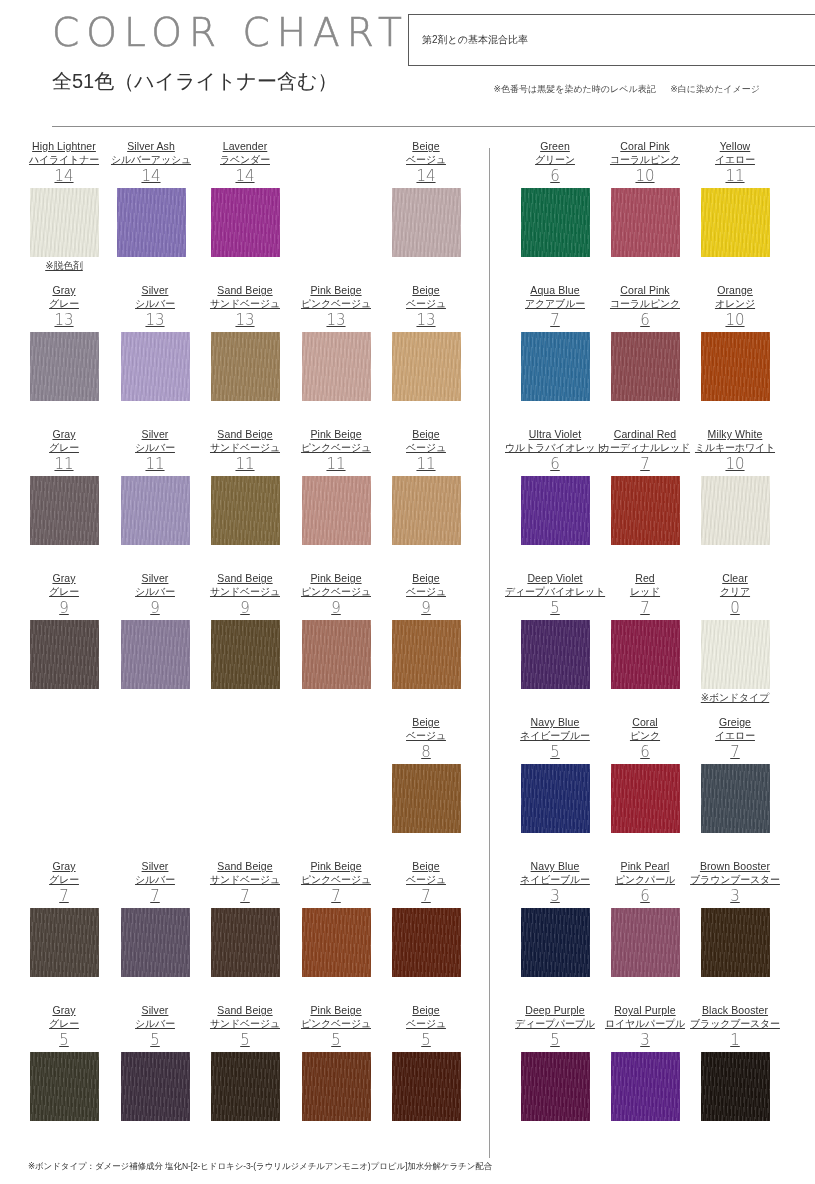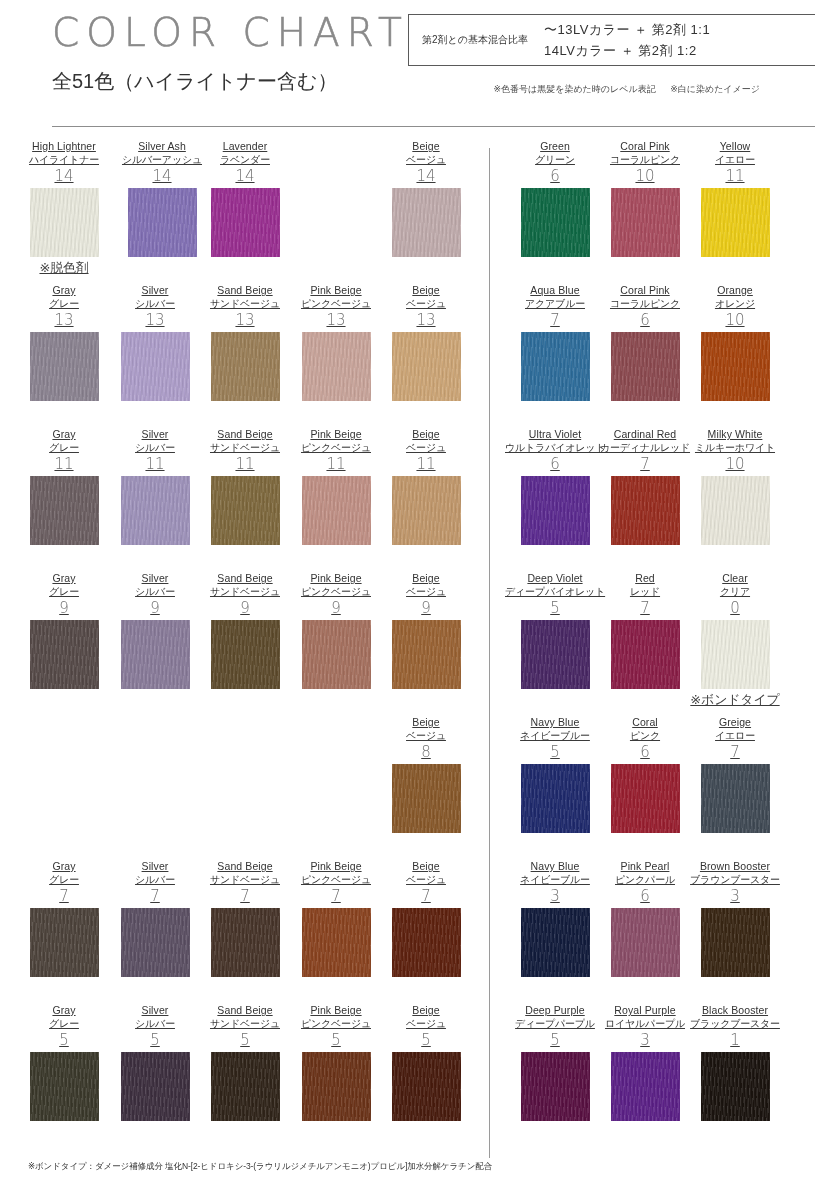--- a/index.html
+++ b/index.html
@@ -91,43 +91,39 @@
   }
   .swatch .fibers{
     position:absolute;inset:0;
     background-repeat:repeat;
     opacity:.42;
     background-image:
       repeating-linear-gradient(96deg, rgba(255,255,255,.30) 0px, rgba(255,255,255,0) 1.5px, rgba(0,0,0,.16) 2.6px, rgba(255,255,255,0) 4px),
       repeating-linear-gradient(84deg, rgba(255,255,255,.22) 0px, rgba(0,0,0,.10) 2px, rgba(255,255,255,0) 3.4px);
   }
   .cell .footnote{
-    font-size:13px;color:#444;margin-top:2px;white-space:nowrap;letter-spacing:-0.2px;
+    font-size:10px;color:#444;margin-top:2px;white-space:nowrap;letter-spacing:-0.2px;
   }
 
   
   #footer-note{
     position:absolute;left:28px;top:1161px;
     font-size:8.5px;color:#333;white-space:nowrap;letter-spacing:-0.1px;
   }
 </style>
 </head>
 <body>
 
 <div id="header">
 
   <div id="chart-title">COLOR CHART</div>
   <div id="chart-subtitle">全51色（ハイライトナー含む）</div>
 
   <div id="ratio-box">
     <div id="ratio-label">第2剤との基本混合比率</div>
-    <div class="ratio-lines">
-      <div class="ratio-line">〜13LVカラー  ＋  第2剤  1:1</div>
-      <div class="ratio-line">14LVカラー  ＋  第2剤  1:2</div>
-    </div>
   </div>
 
   <div id="header-note">
     <span>※色番号は黒髪を染めた時のレベル表記</span>
     <span>※白に染めたイメージ</span>
   </div>
 
   <div id="top-rule"></div>
 </div>
 
@@ -136,21 +132,21 @@
 <div class="row" style="top: 0px;">
       <div class="cell" style="left: 14px; top: 0px;">
         <div class="name-en">High Lightner</div>
         <div class="name-jp">ハイライトナー</div>
         <div class="level">14</div>
         <div class="swatch" style="background: rgb(236, 236, 224);">
           <div class="fibers"></div>
         </div>
         <div class="footnote">※脱色剤</div>
       </div>
-      <div class="cell" style="left: 112px; top: 0px;">
+      <div class="cell" style="left: 101px; top: 0px;">
         <div class="name-en">Silver Ash</div>
         <div class="name-jp">シルバーアッシュ</div>
         <div class="level">14</div>
         <div class="swatch" style="background: rgb(132, 114, 184);">
           <div class="fibers"></div>
         </div>
       </div>
       <div class="cell" style="left: 195px; top: 0px;">
         <div class="name-en">Lavender</div>
         <div class="name-jp">ラベンダー</div>

